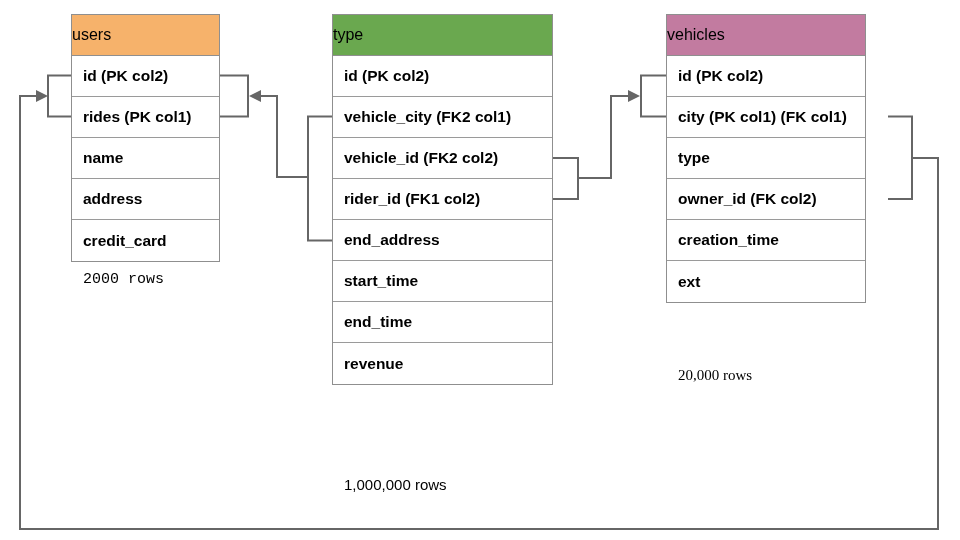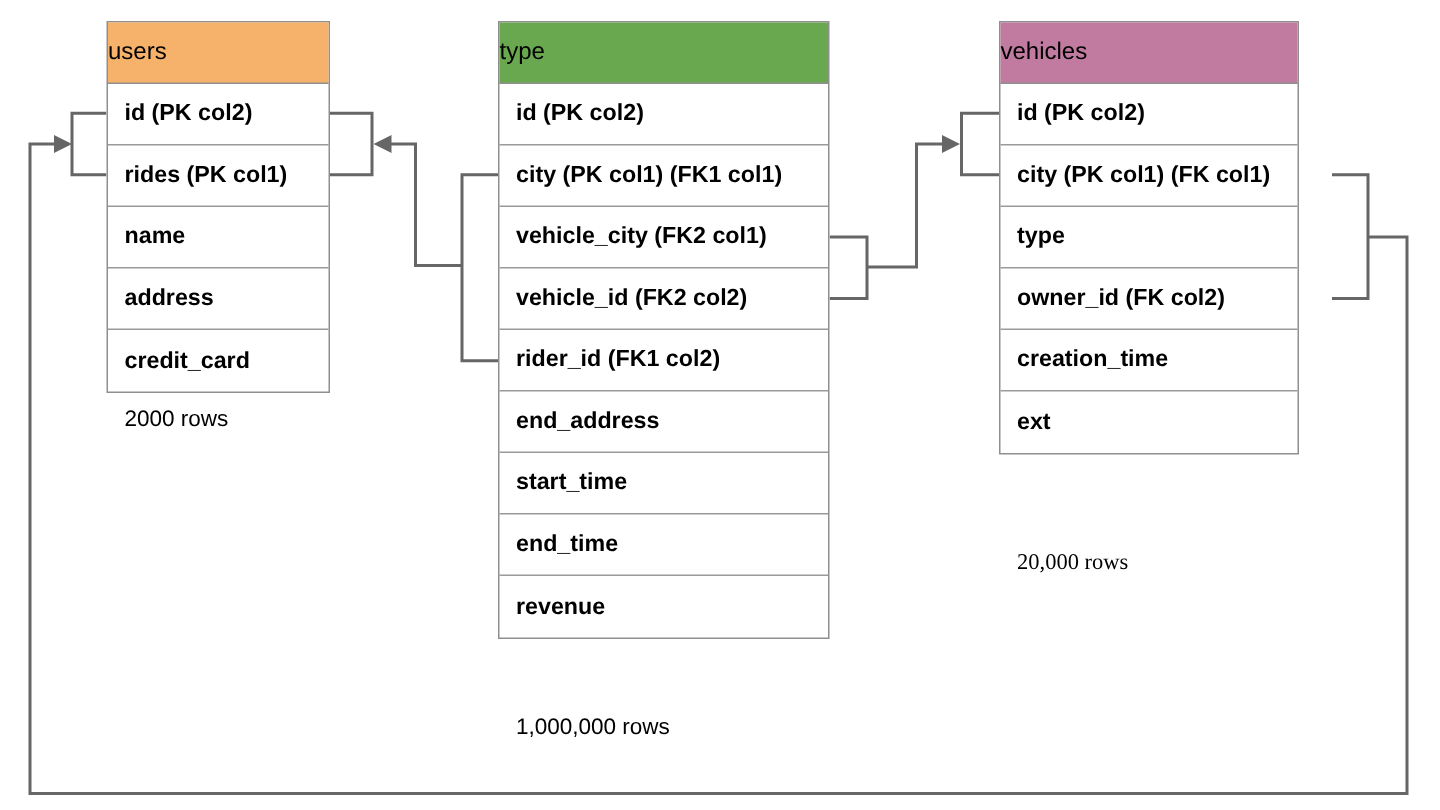--- a/index.html
+++ b/index.html
@@ -89,25 +89,24 @@
     </svg>
   <div id="tables-layer">
       <div class="tbl" style="left: 71px; top: 14px; width: 149px;">
         <div class="tbl-header" style="background: rgb(246, 178, 107);">users</div>
         <div class="tbl-row">id (PK col2)</div>
         <div class="tbl-row">rides (PK col1)</div>
         <div class="tbl-row">name</div>
         <div class="tbl-row">address</div>
         <div class="tbl-row">credit_card</div>
       </div>
-      <div class="tbl-caption" style="left: 83px; top: 271px;">2000 rows</div>
+      <div class="tbl-caption" style="left: 83px; top: 271px; font-family: Liberation Mono, monospace;">2000 rows</div>
       <div class="tbl" style="left: 332px; top: 14px; width: 221px;">
         <div class="tbl-header" style="background: rgb(106, 168, 79);">type</div>
         <div class="tbl-row">id (PK col2)</div>
-        <div class="tbl-row">city (PK col1) (FK1 col1)</div>
         <div class="tbl-row">vehicle_city (FK2 col1)</div>
         <div class="tbl-row">vehicle_id (FK2 col2)</div>
         <div class="tbl-row">rider_id (FK1 col2)</div>
         <div class="tbl-row">end_address</div>
         <div class="tbl-row">start_time</div>
         <div class="tbl-row">end_time</div>
         <div class="tbl-row">revenue</div>
       </div>
       <div class="tbl-caption" style="left: 344px; top: 476px;">1,000,000 rows</div>
       <div class="tbl" style="left: 666px; top: 14px; width: 200px;">

